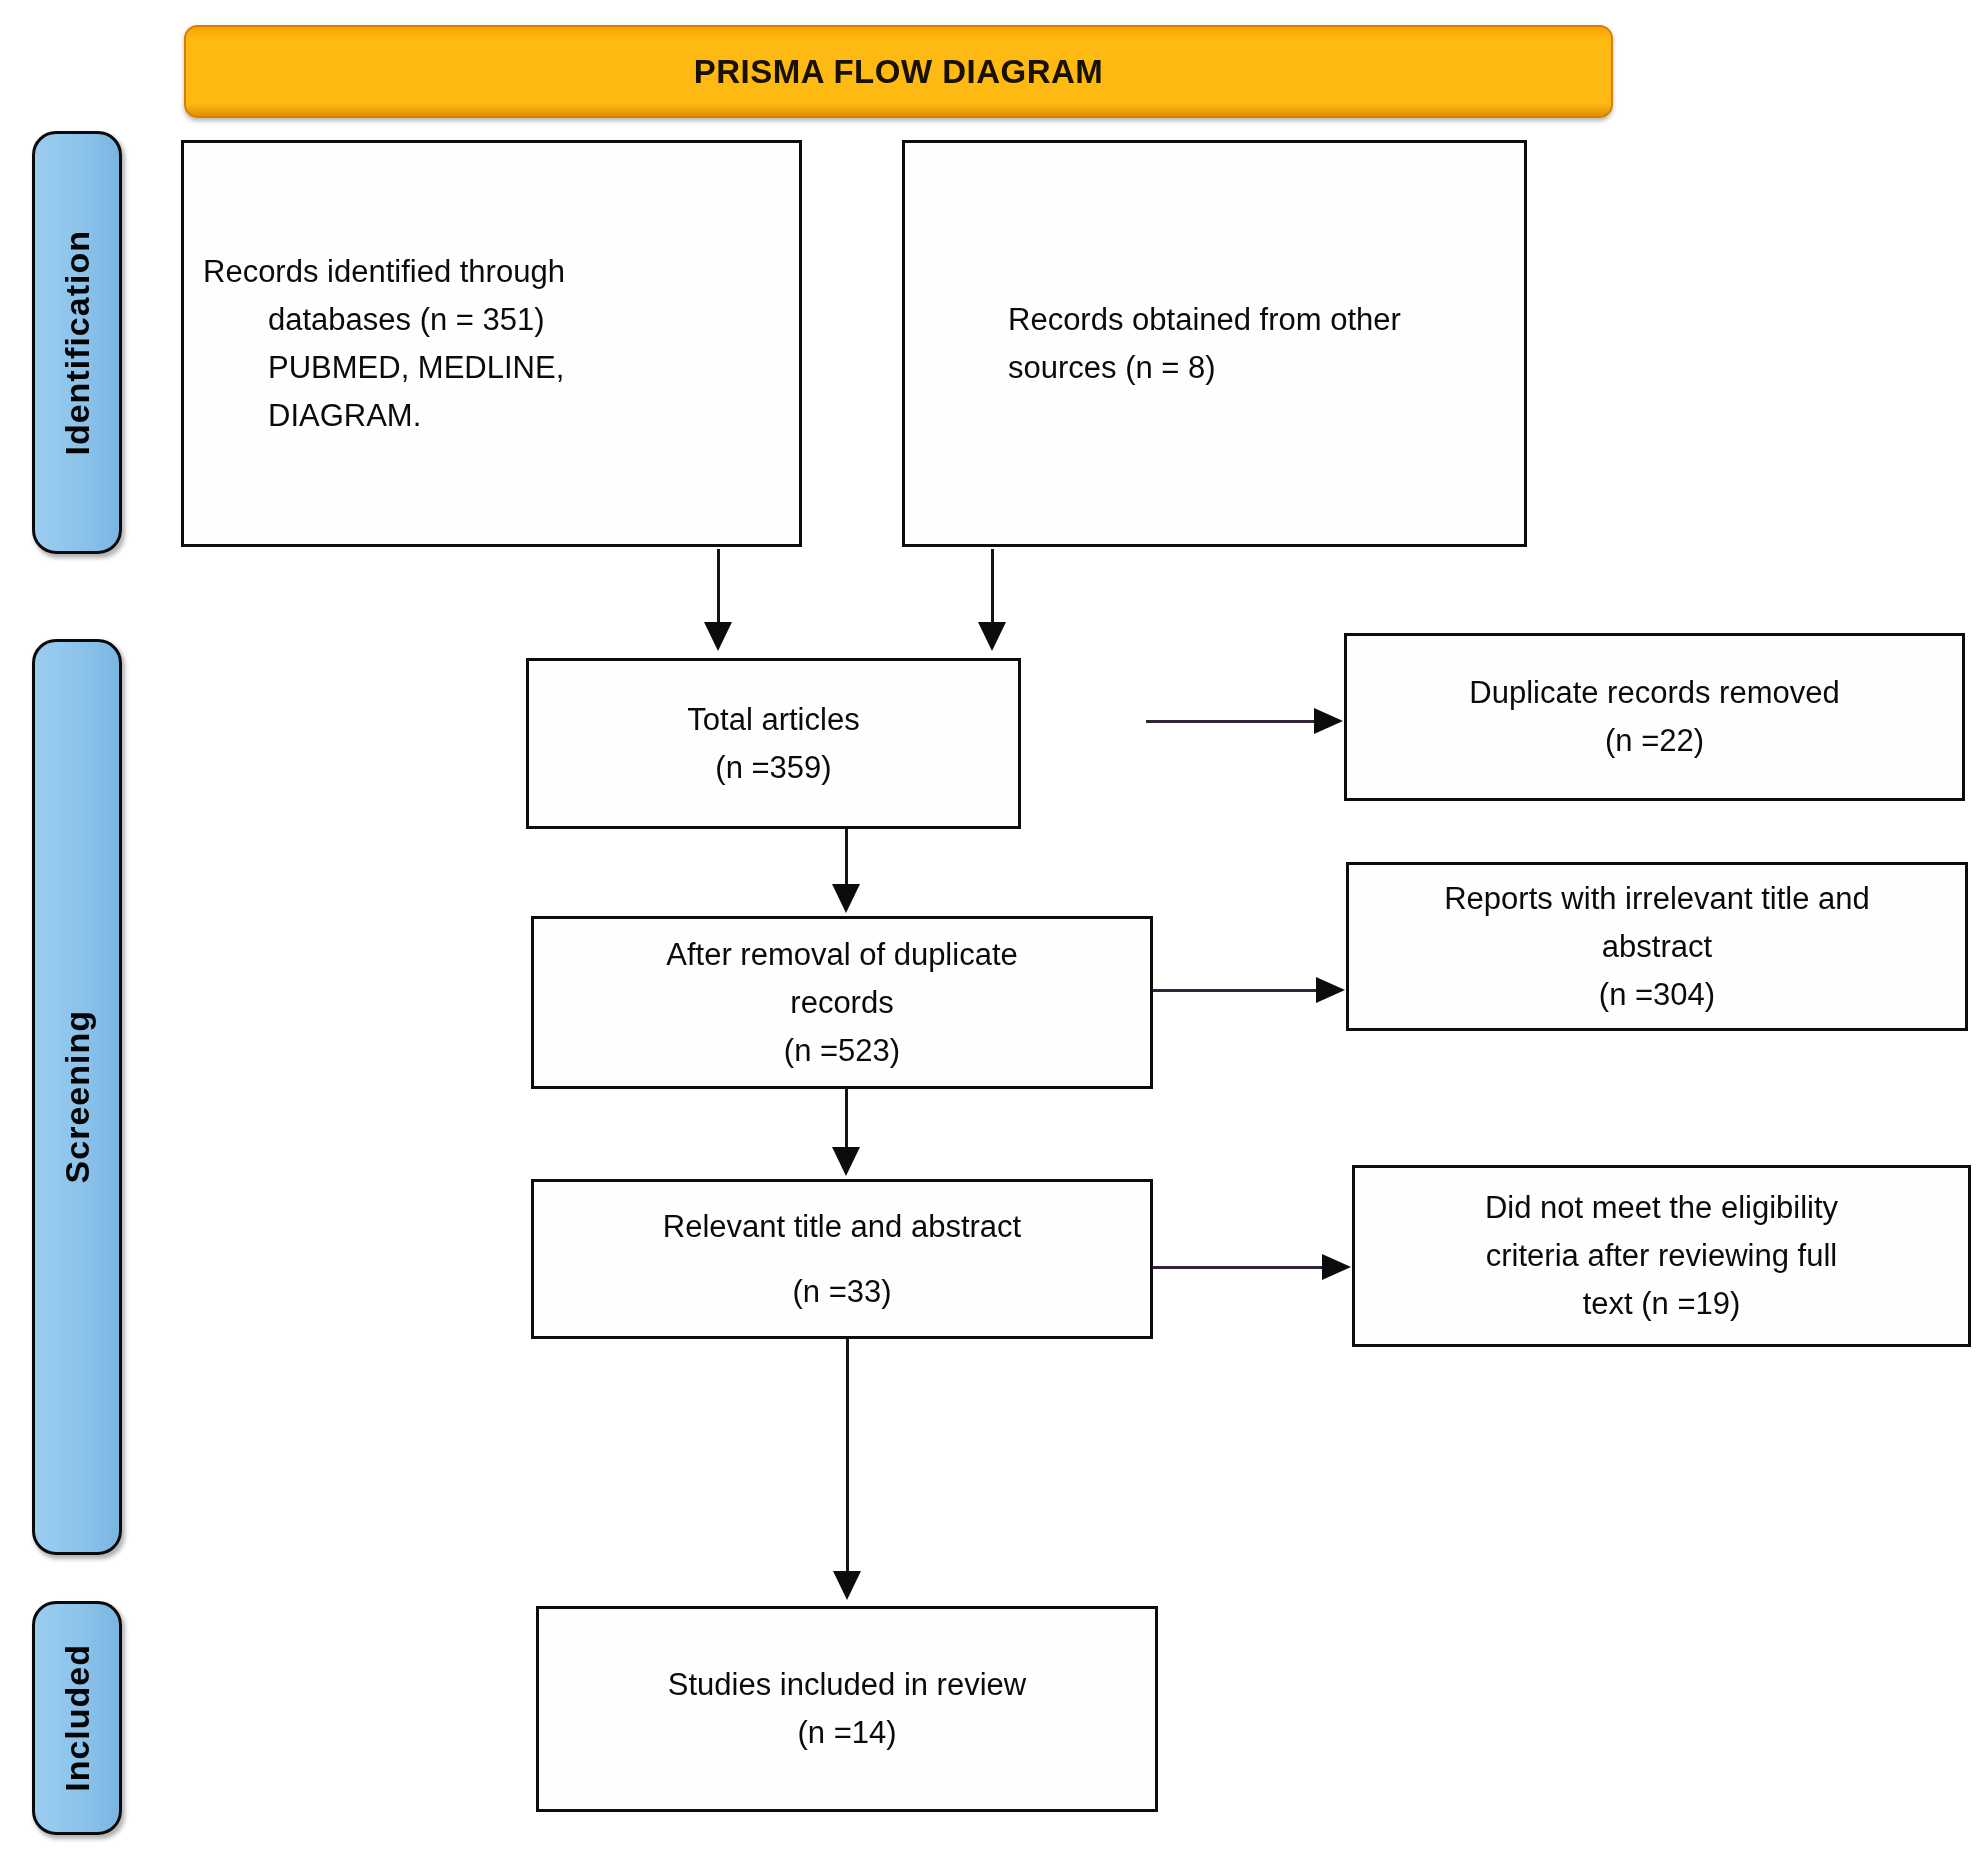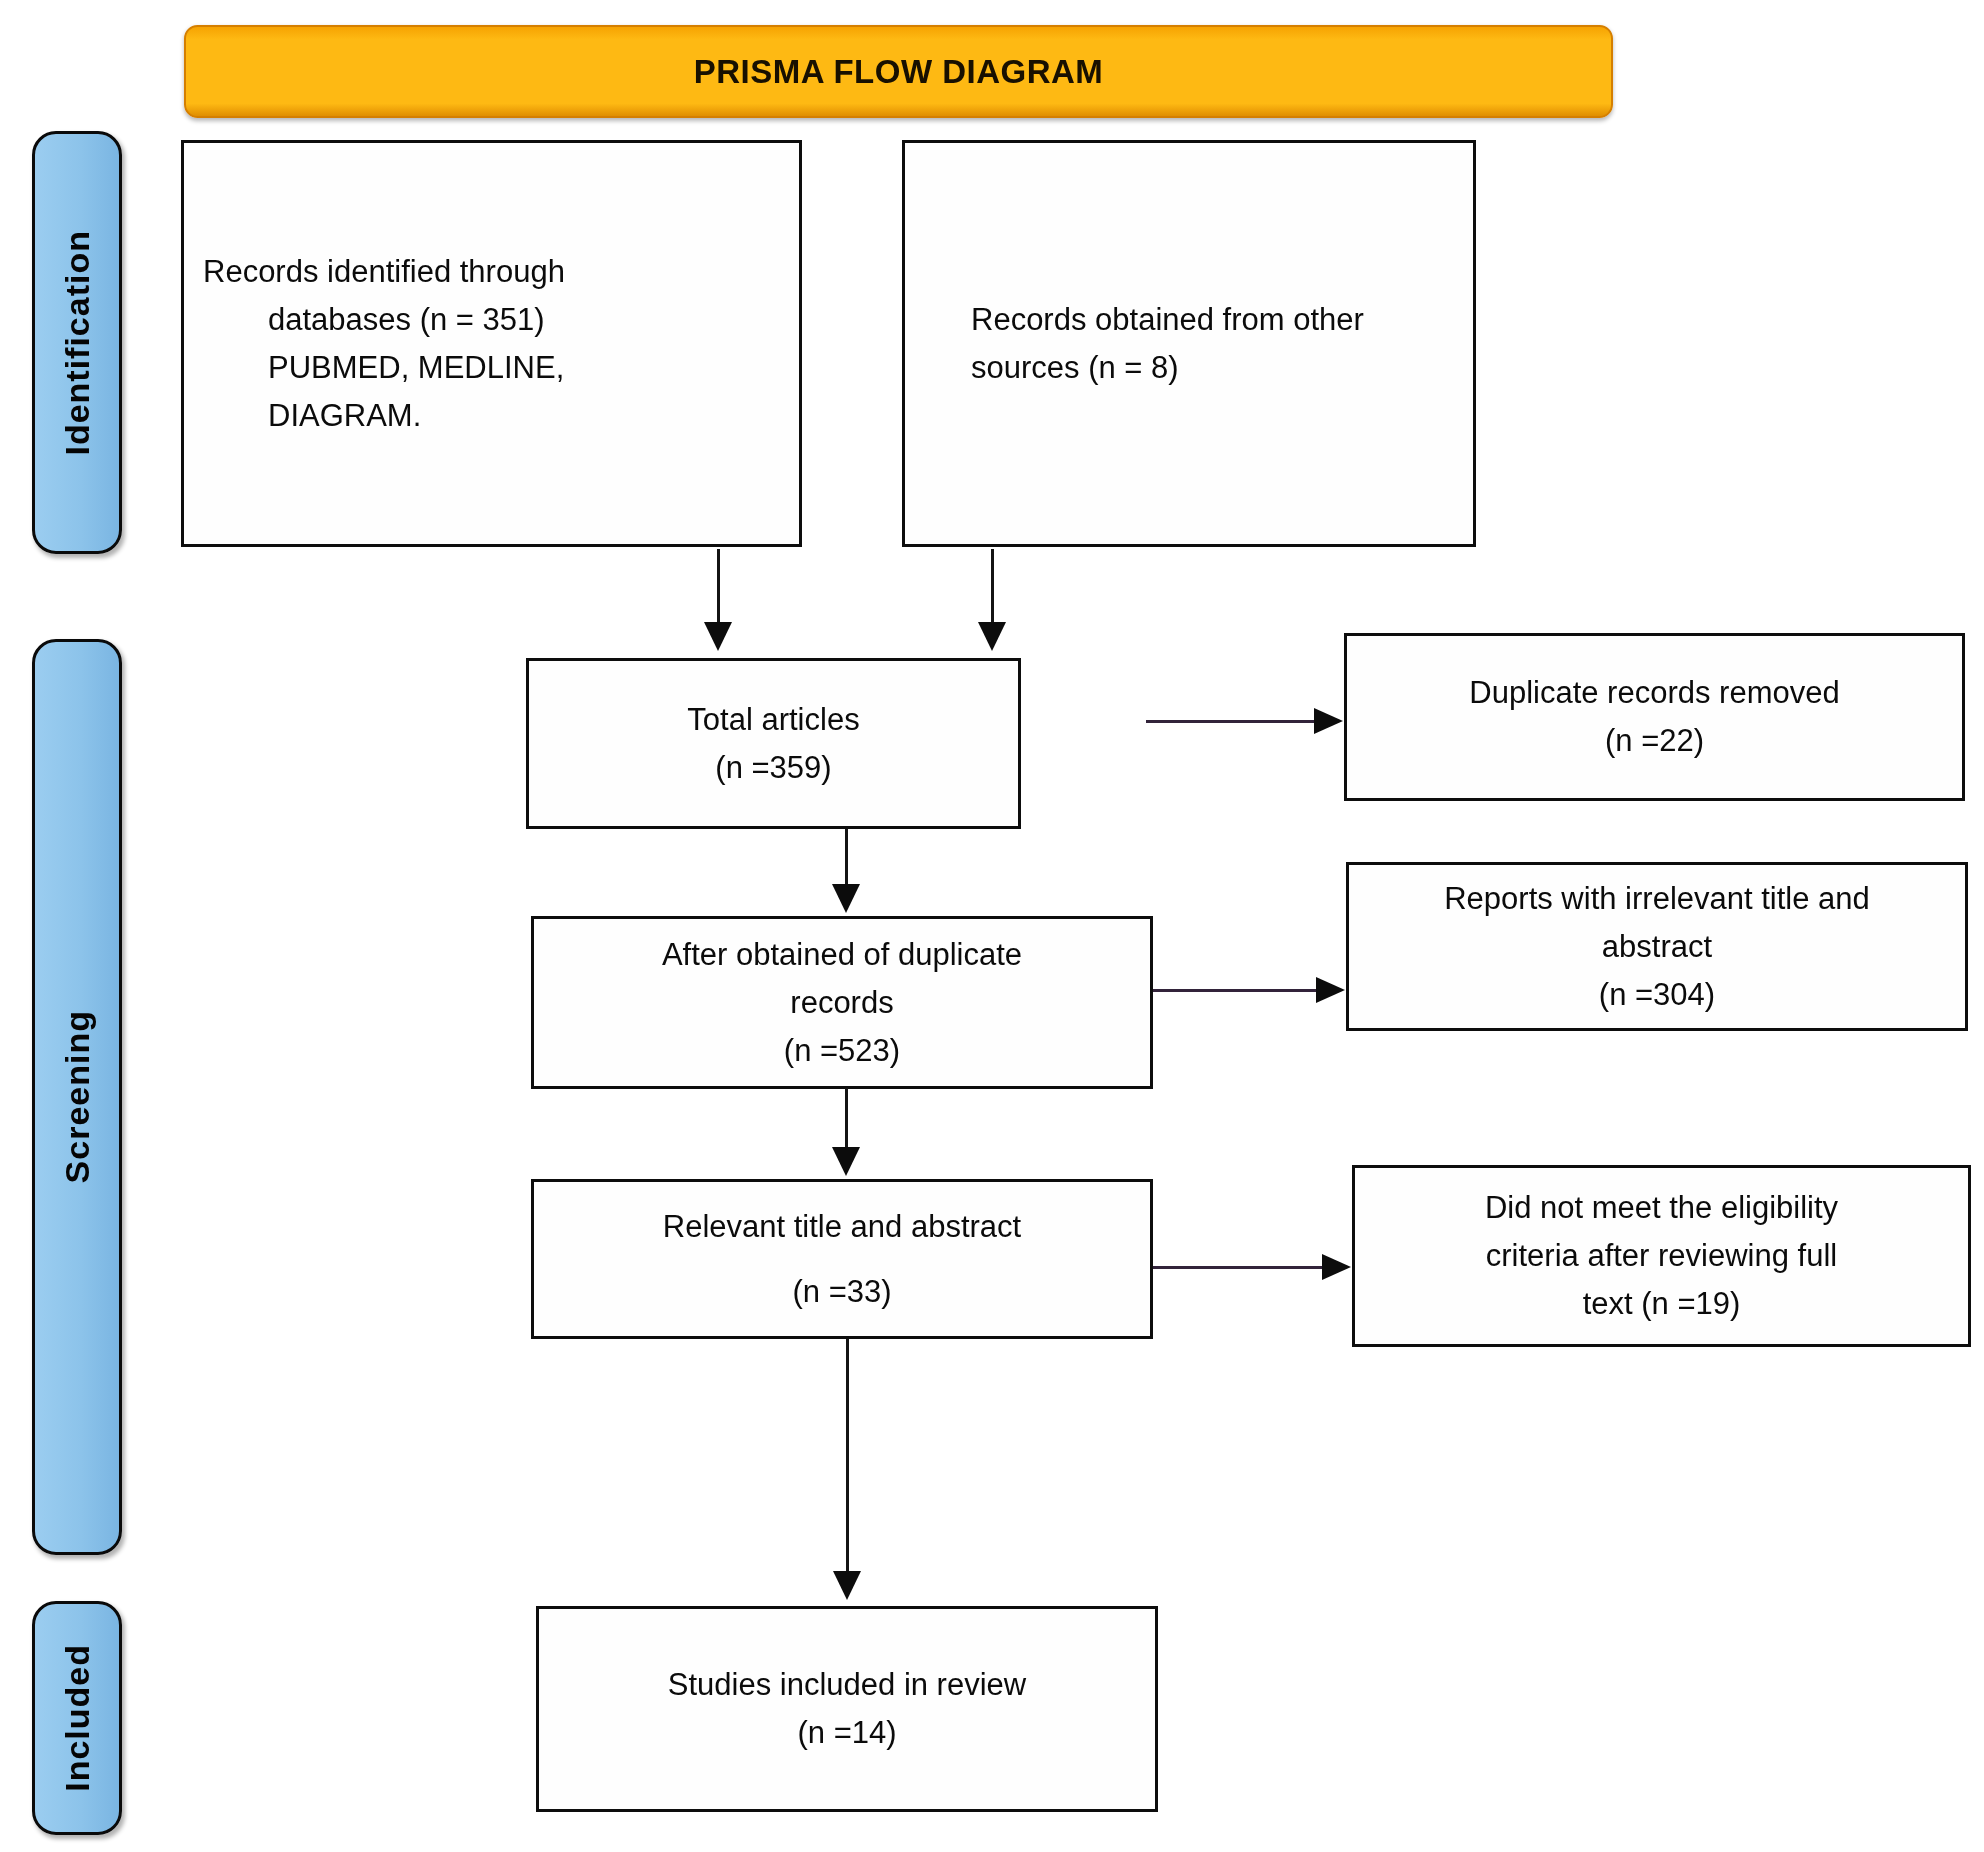--- a/index.html
+++ b/index.html
@@ -37,21 +37,21 @@
   .flow-box{
     position:absolute;background:#fefefe;border:3.1px solid var(--box-border,#0d0d0d);
     box-sizing:border-box;
     display:flex;flex-direction:column;justify-content:center;align-items:center;
     font-size:31px;line-height:48px;color:#0b0b0b;text-align:center;
   }
   .flow-box .line{white-space:nowrap;}
   .box-left{align-items:flex-start;text-align:left;}
   .box-records-db{left:181px;top:140px;width:621px;height:407px;padding-left:84px;}
   .box-records-db .hang{margin-left:-65px;}
-  .box-records-other{left:902px;top:140px;width:574px;height:407px;padding-left:66px;}
+  .box-records-other{left:902px;top:140px;width:625px;height:407px;padding-left:103px;}
   .box-total{left:526px;top:658px;width:495px;height:171px;}
   .box-duplicate{left:1344px;top:633px;width:621px;height:168px;}
   .box-after{left:531px;top:916px;width:622px;height:173px;}
   .box-reports{left:1346px;top:862px;width:622px;height:169px;}
   .box-relevant{left:531px;top:1179px;width:622px;height:160px;gap:17px;}
   .box-noteligible{left:1352px;top:1165px;width:619px;height:182px;}
   .box-studies{left:536px;top:1606px;width:622px;height:206px;}
   
   .vline{position:absolute;width:3.1px;background:#141414;}
   .hline{position:absolute;height:3.1px;background:var(--arrow-h,#32233a);}
@@ -109,21 +109,21 @@
     <div class="line">Total articles</div>
     <div class="line">(n =359)</div>
   </div>
 
   <div class="flow-box box-duplicate">
     <div class="line">Duplicate records removed</div>
     <div class="line">(n =22)</div>
   </div>
 
   <div class="flow-box box-after">
-    <div class="line">After obtained of duplicate</div>
+    <div class="line">After removal of duplicate</div>
     <div class="line">records</div>
     <div class="line">(n =523)</div>
   </div>
 
   <div class="flow-box box-reports">
     <div class="line">Reports with irrelevant title and</div>
     <div class="line">abstract</div>
     <div class="line">(n =304)</div>
   </div>
 

